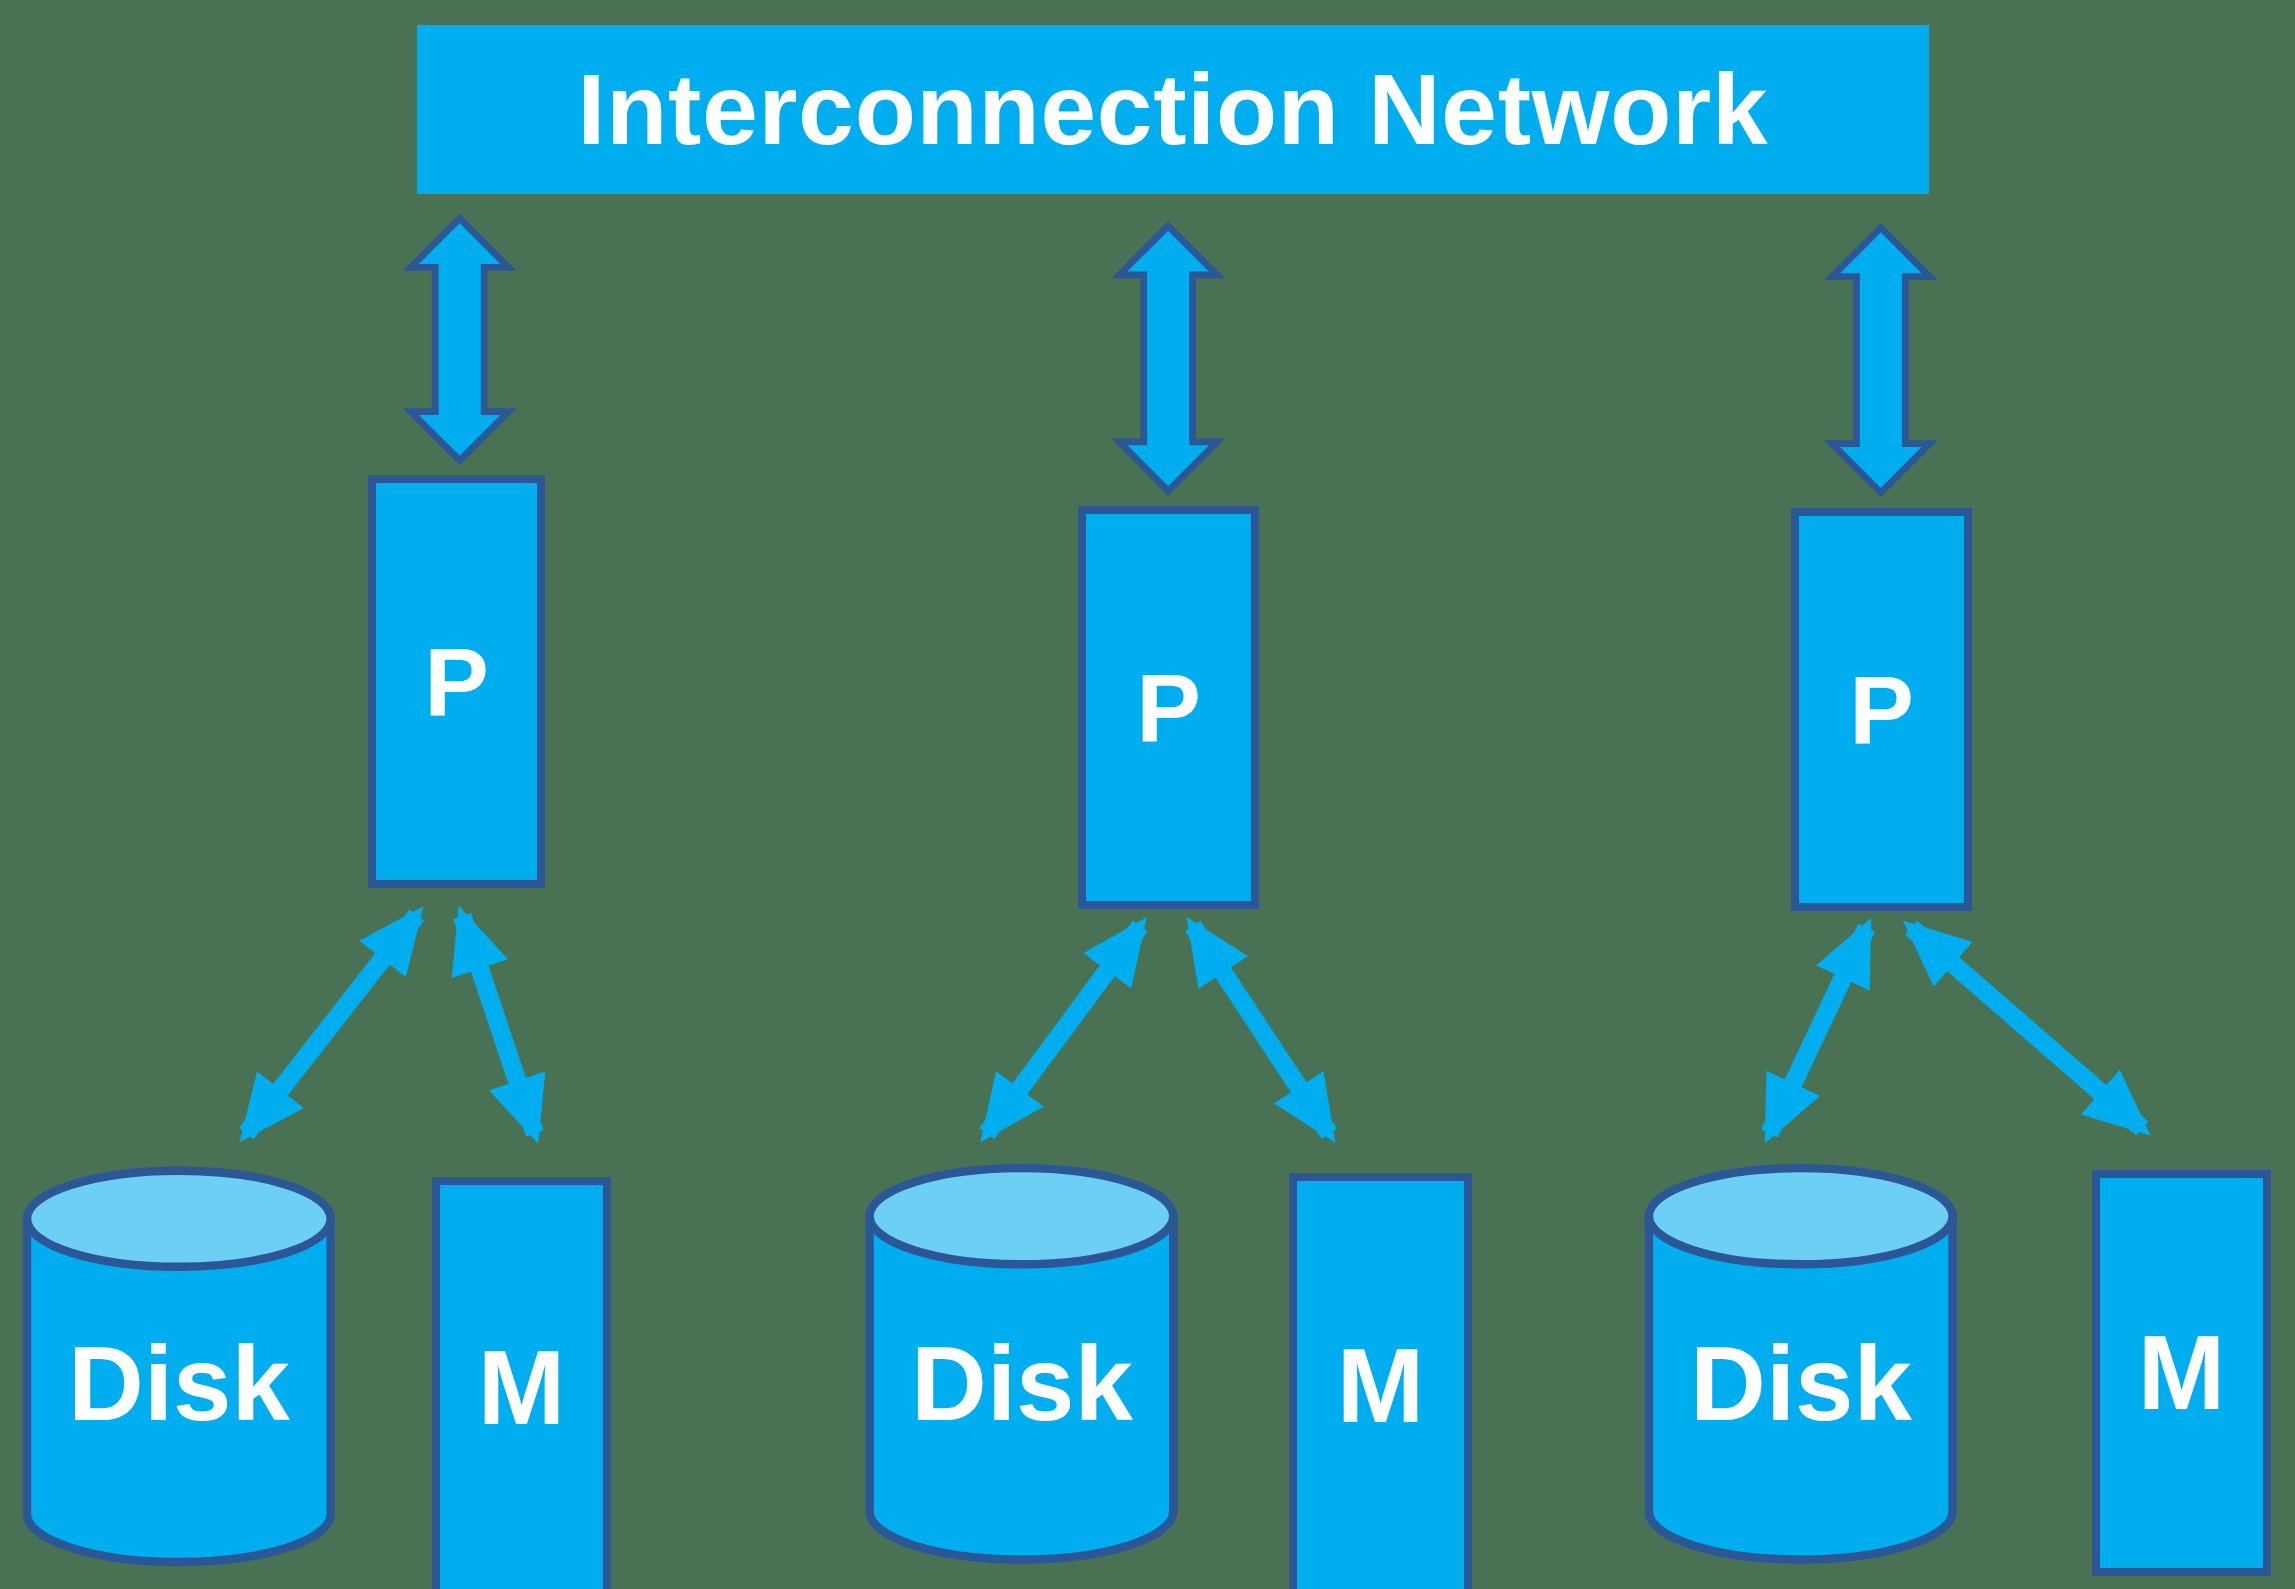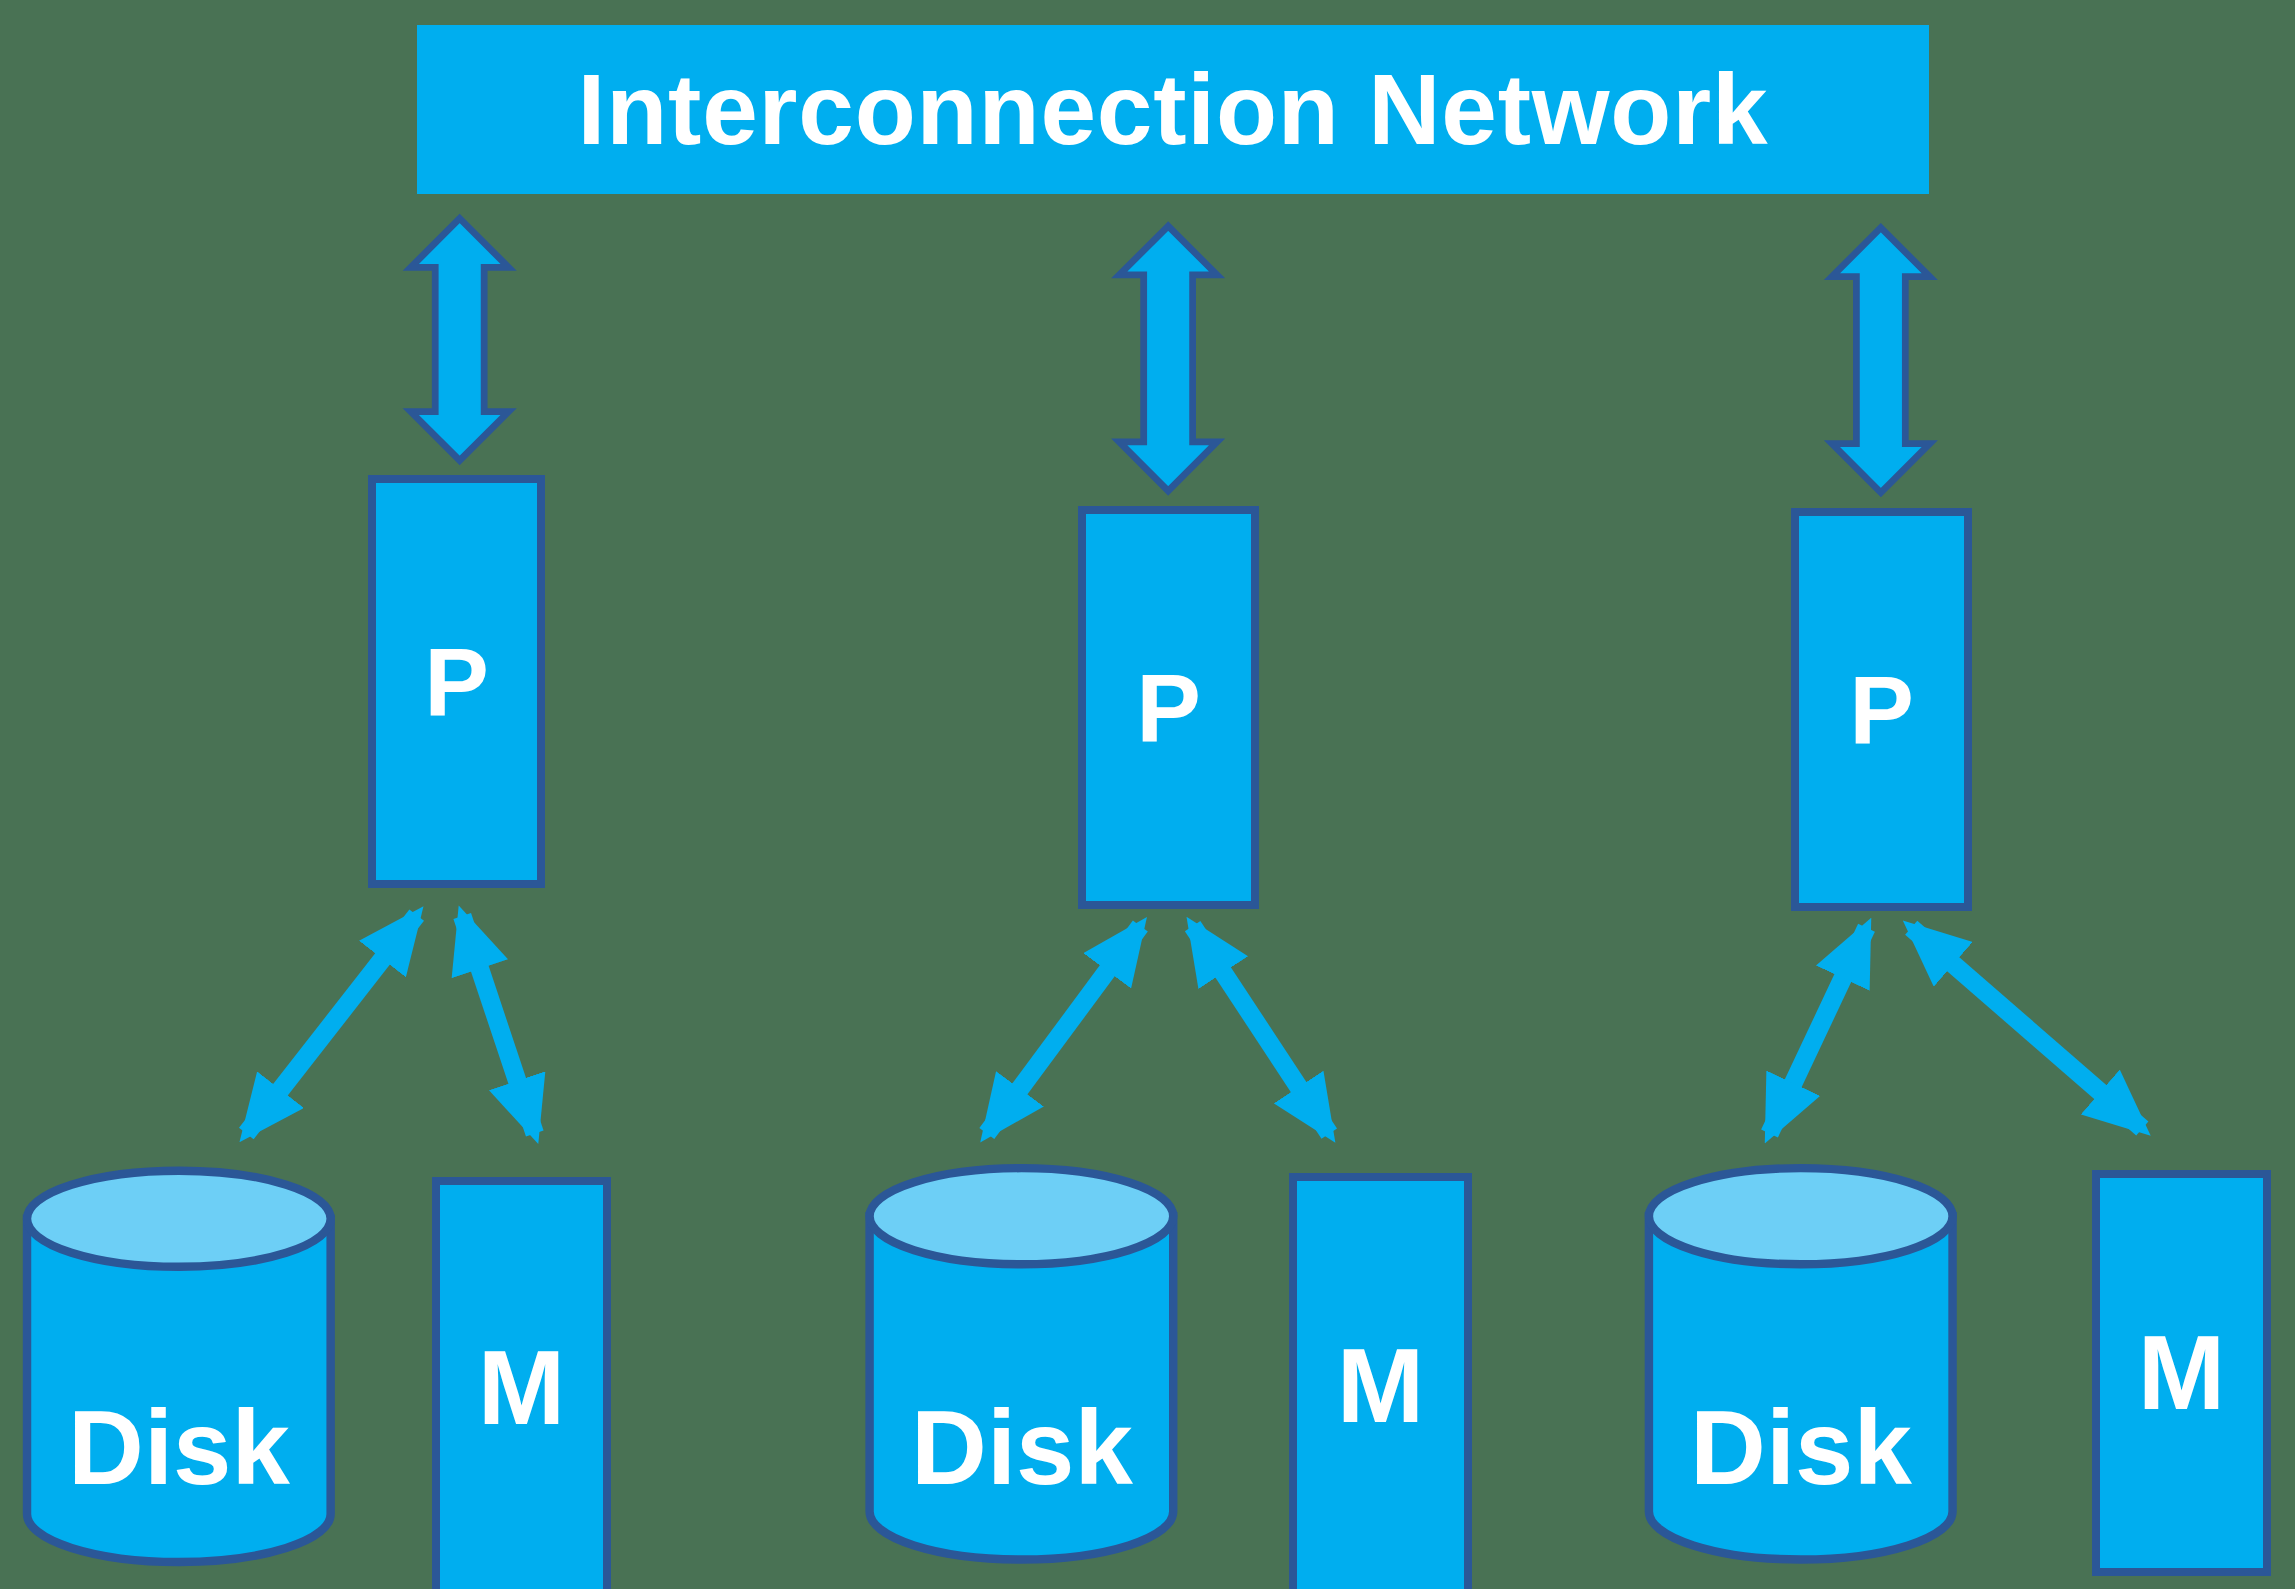--- a/index.html
+++ b/index.html
@@ -22,21 +22,21 @@
     font-size:100px;letter-spacing:0.8px;
   }
   .pbox,.mbox{
     position:absolute;background:var(--accent);
     border:8.4px solid var(--outline);box-sizing:border-box;
     display:flex;align-items:center;justify-content:center;
   }
   .pbox{font-size:97px;}
   .mbox{font-size:105px;}
   .disk-label{
-    position:absolute;width:270px;height:135px;top:1380px;
+    position:absolute;width:270px;height:135px;top:1316px;
     display:flex;align-items:center;justify-content:center;
     font-size:105px;
   }
 </style>
 </head>
 <body>
 
 <div class="canvas">
 
   <svg class="layer" width="2295" height="1589" viewBox="0 0 2721 1884">

